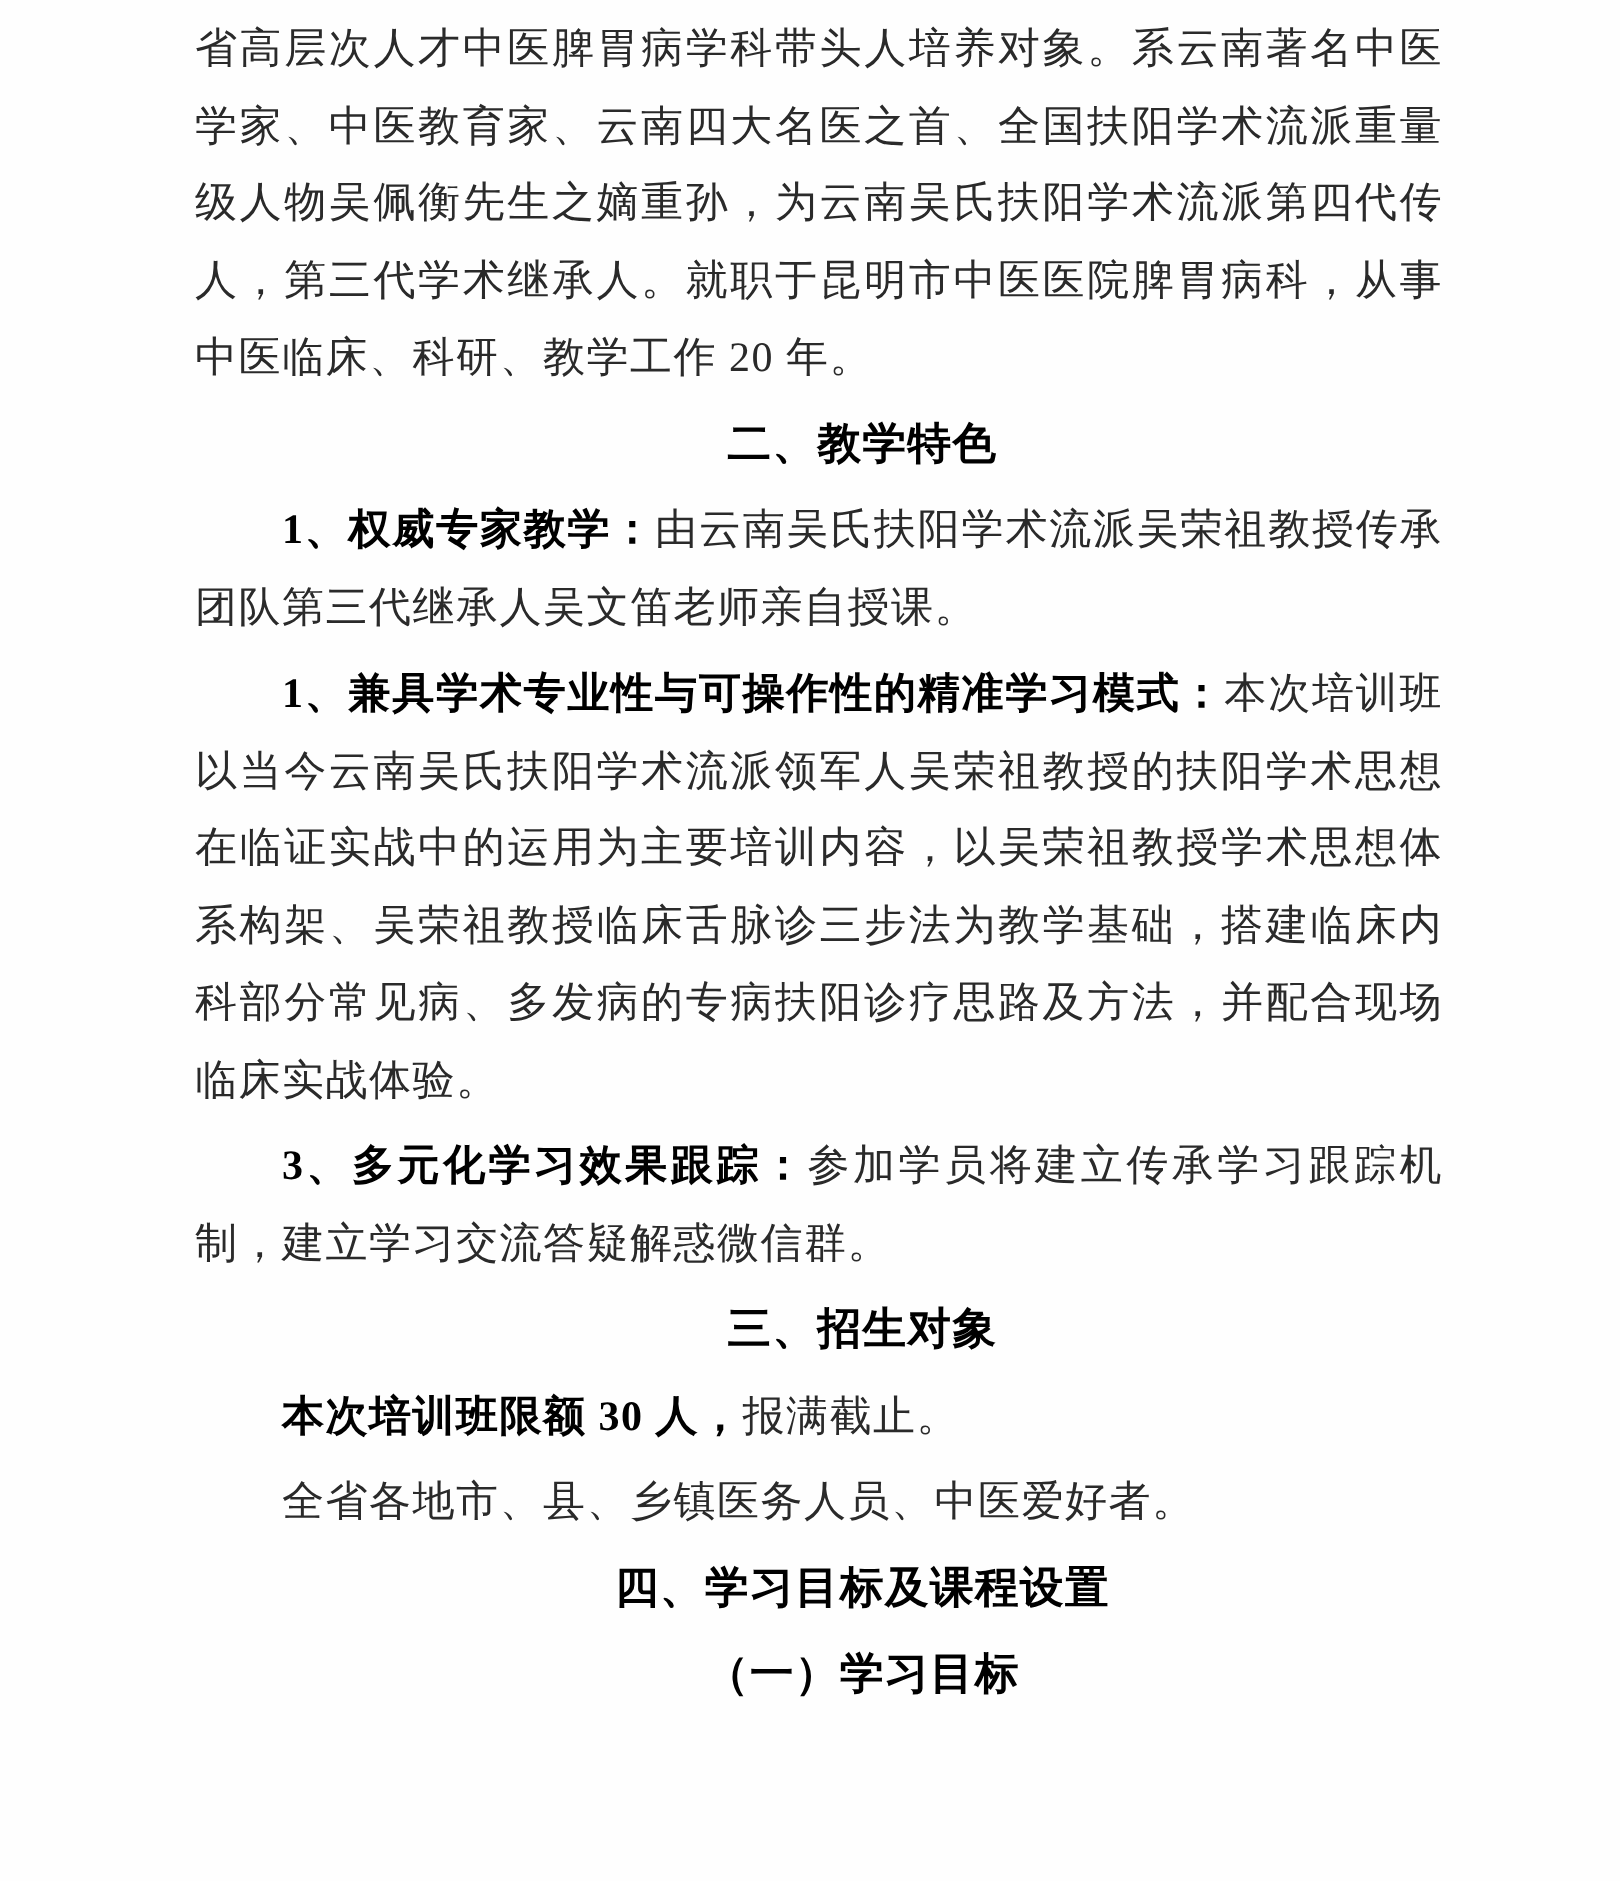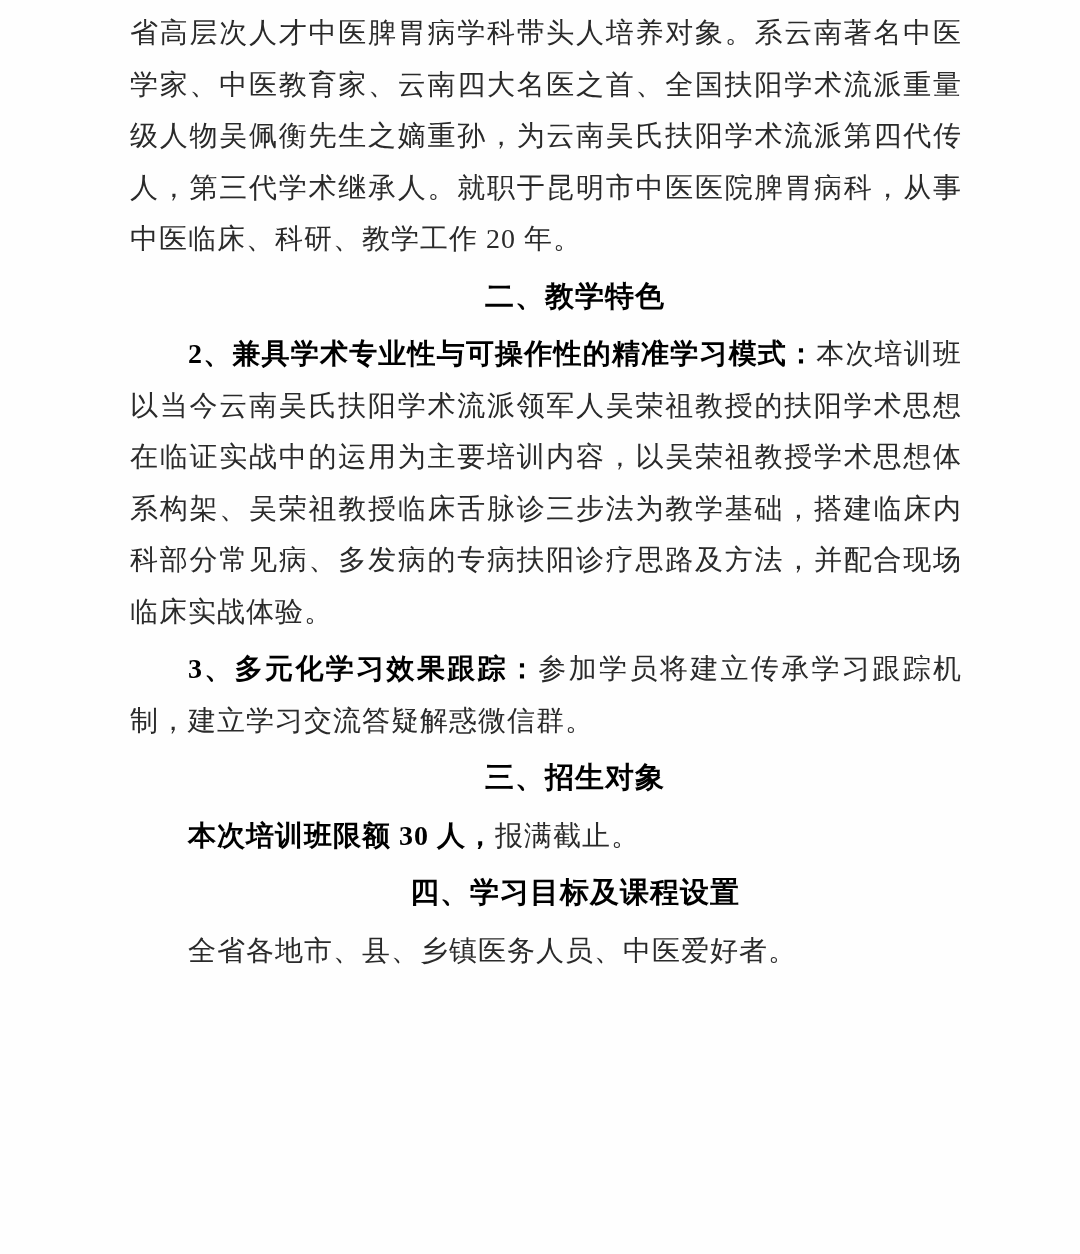--- a/index.html
+++ b/index.html
@@ -48,20 +48,22 @@
     text-align: center;
   }
 </style>
 </head>
 <body>
 
 <div class="page">
   <div id="doc-body">
       <p class="para body"><span class="run-regular">省高层次人才中医脾胃病学科带头人培养对象。系云南著名中医学家、中医教育家、云南四大名医之首、全国扶阳学术流派重量级人物吴佩衡先生之嫡重孙，为云南吴氏扶阳学术流派第四代传人，第三代学术继承人。就职于昆明市中医医院脾胃病科，从事中医临床、科研、教学工作 20 年。</span></p>
       <p class="para heading indent"><span class="run-bold">二、教学特色</span></p>
-      <p class="para body indent"><span class="run-bold">2、兼具学术专业性与可操作性的精准学习模式：</span><span class="run-regular">本次培训班以当今云南吴氏扶阳学术流派领军人吴荣祖教授的扶阳学术思想在临证实战中的运用为主要培训内容，以吴荣祖教授学术思想体系构架、吴荣祖教授临床舌脉诊三步法为教学基础，搭建临床内科部分常见病、多发病的专病扶阳诊疗思路及方法，并配合现场临床实战体验。</span></p>
+      <p class="para body indent"><span class="run-bold">1、权威专家教学：</span><span class="run-regular">由云南吴氏扶阳学术流派吴荣祖教授传承团队第三代继承人吴文笛老师亲自授课。</span></p>
+      <p class="para body indent"><span class="run-bold">1、兼具学术专业性与可操作性的精准学习模式：</span><span class="run-regular">本次培训班以当今云南吴氏扶阳学术流派领军人吴荣祖教授的扶阳学术思想在临证实战中的运用为主要培训内容，以吴荣祖教授学术思想体系构架、吴荣祖教授临床舌脉诊三步法为教学基础，搭建临床内科部分常见病、多发病的专病扶阳诊疗思路及方法，并配合现场临床实战体验。</span></p>
       <p class="para body indent"><span class="run-bold">3、多元化学习效果跟踪：</span><span class="run-regular">参加学员将建立传承学习跟踪机制，建立学习交流答疑解惑微信群。</span></p>
       <p class="para heading indent"><span class="run-bold">三、招生对象</span></p>
       <p class="para body indent"><span class="run-bold">本次培训班限额 30 人，</span><span class="run-regular">报满截止。</span></p>
+      <p class="para body indent"><span class="run-regular">全省各地市、县、乡镇医务人员、中医爱好者。</span></p>
       <p class="para heading indent"><span class="run-bold">四、学习目标及课程设置</span></p>
-      <p class="para body indent"><span class="run-regular">全省各地市、县、乡镇医务人员、中医爱好者。</span></p>
+      <p class="para heading indent"><span class="run-bold">（一）学习目标</span></p>
     </div>
 </div>
 
 </body></html>

